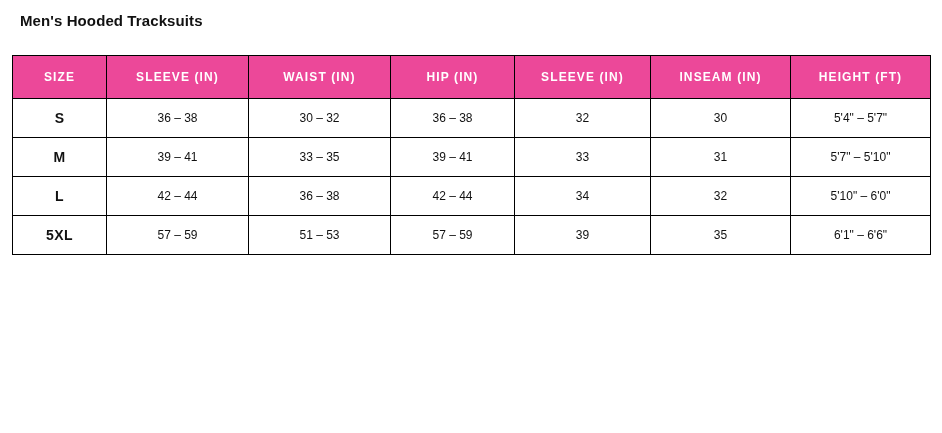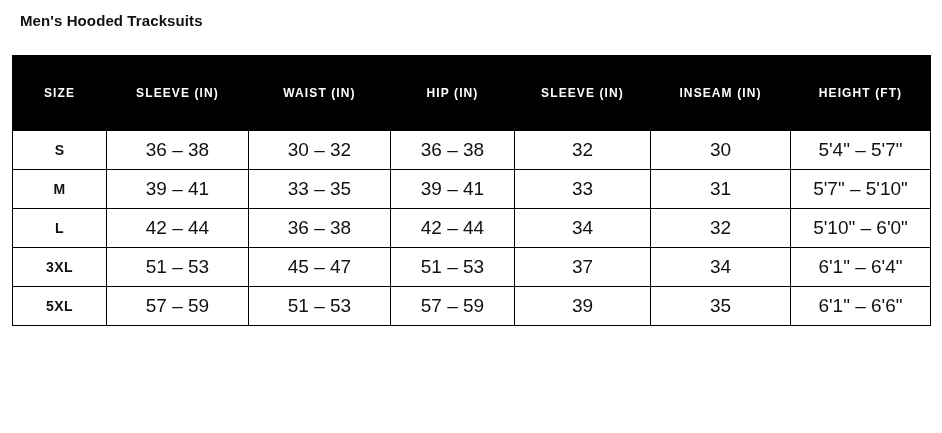--- a/index.html
+++ b/index.html
@@ -34,31 +34,31 @@
     margin: 0 auto;
     table-layout: fixed;
   }
   table.size-chart th,
   table.size-chart td {
     border: 1px solid #000000;
     text-align: center;
     vertical-align: middle;
   }
   table.size-chart thead th {
-    background: #000000;
+    background: #ec4899;
     color: #ffffff;
     font-size: 12px;
     font-weight: bold;
     letter-spacing: 1.1px;
     height: 42px;
-    padding: 16px 2px;
+    padding: 0 2px;
   }
   table.size-chart tbody td {
     height: 38px;
-    font-size: 19px;
+    font-size: 12px;
     color: #111111;
     padding: 0 2px;
   }
   table.size-chart tbody td.size-cell {
     font-weight: bold;
     font-size: 14px;
     letter-spacing: 0.4px;
   }
   col.c0 { width: 94px; }
   col.c1 { width: 142px; }
@@ -117,29 +117,20 @@
       <tr>
         <td class="size-cell">L</td>
         <td>42 – 44</td>
         <td>36 – 38</td>
         <td>42 – 44</td>
         <td>34</td>
         <td>32</td>
         <td>5'10" – 6'0"</td>
       </tr>
       <tr>
-        <td class="size-cell">3XL</td>
-        <td>51 – 53</td>
-        <td>45 – 47</td>
-        <td>51 – 53</td>
-        <td>37</td>
-        <td>34</td>
-        <td>6'1" – 6'4"</td>
-      </tr>
-      <tr>
         <td class="size-cell">5XL</td>
         <td>57 – 59</td>
         <td>51 – 53</td>
         <td>57 – 59</td>
         <td>39</td>
         <td>35</td>
         <td>6'1" – 6'6"</td>
       </tr>
     </tbody>
   </table>

